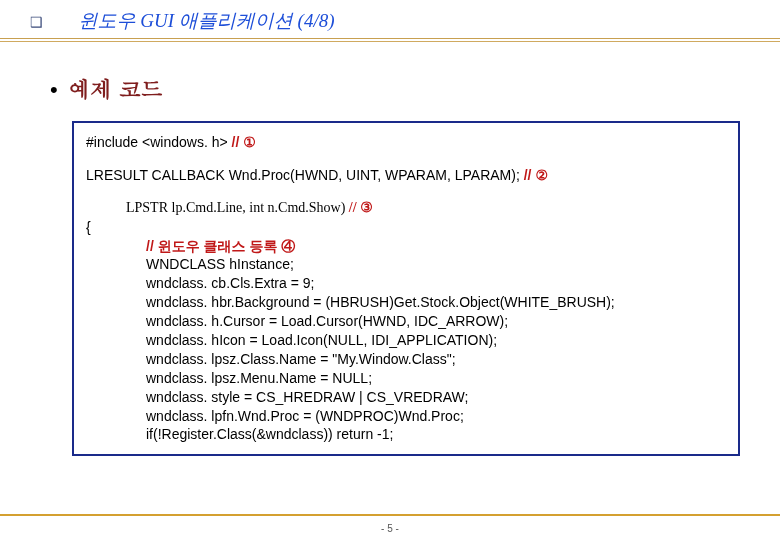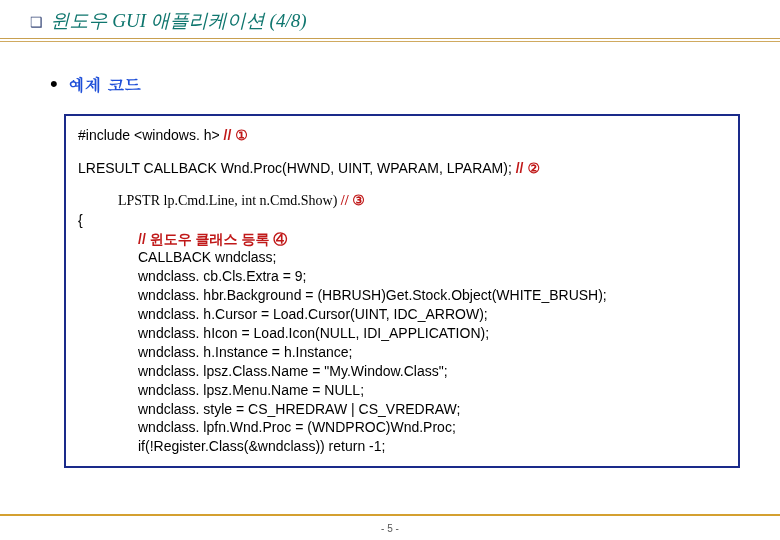--- a/index.html
+++ b/index.html
@@ -18,24 +18,25 @@
   .header-line {
     display: flex;
     align-items: baseline;
   }
   .bullet-sq {
     color: #3a4a7a;
     font-size: 14px;
     margin-right: 8px;
   }
   .title {
-    color: #0f766e;
+    color: #1d4ed8;
     font-style: italic;
     font-family: "Times New Roman", serif;
     font-size: 19px;
+    margin-left: 28px;
   }
   .thin-rule {
     border: none;
     border-top: 1px solid #d0aa60;
     margin: 2px 0 0 0;
   }
   .body {
     padding: 30px 40px 0 50px;
   }
   .subtitle-row {
@@ -43,26 +44,26 @@
     align-items: baseline;
     margin-bottom: 18px;
   }
   .dot {
     font-size: 22px;
     margin-right: 10px;
     line-height: 1;
   }
   .subtitle {
     font-family: "Batang", "Malgun Gothic", serif;
-    font-size: 17px;
+    font-size: 22px;
     font-weight: bold;
-    color: #1d4ed8;
+    color: #7f1d1d;
   }
   .code-box {
-    margin-left: 14px;
+    margin-left: 22px;
     border: 2px solid #1a2a8a;
     padding: 10px 12px 10px 12px;
     font-family: "Arial", sans-serif;
     font-size: 14px;
     line-height: 1.35;
     color: #000;
   }
   .code-line {
     white-space: pre;
   }
@@ -108,26 +109,25 @@
   </div>
 
   <div class="code-box">
     <div class="code-line"><span>#include &lt;windows. h&gt; </span><span class="cmt">// ①</span></div>
     <div class="blank"></div>
     <div class="code-line"><span>LRESULT CALLBACK Wnd.Proc(HWND, UINT, WPARAM, LPARAM); </span><span class="cmt">// ②</span></div>
     <div class="blank"></div>
     <div class="code-line indent1"><span>LPSTR lp.Cmd.Line, int n.Cmd.Show) </span><span class="cmt">// ③</span></div>
     <div class="code-line">{</div>
     <div class="code-line indent2 cmt">// 윈도우 클래스 등록 ④</div>
-    <div class="code-line indent2">CALLBACK wndclass;</div>
+    <div class="code-line indent2">WNDCLASS hInstance;</div>
     <div class="code-line indent2">wndclass. cb.Cls.Extra = 9;</div>
     <div class="code-line indent2">wndclass. hbr.Background = (HBRUSH)Get.Stock.Object(WHITE_BRUSH);</div>
-    <div class="code-line indent2">wndclass. h.Cursor = Load.Cursor(UINT, IDC_ARROW);</div>
+    <div class="code-line indent2">wndclass. h.Cursor = Load.Cursor(HWND, IDC_ARROW);</div>
     <div class="code-line indent2">wndclass. hIcon = Load.Icon(NULL, IDI_APPLICATION);</div>
-    <div class="code-line indent2">wndclass. h.Instance = h.Instance;</div>
     <div class="code-line indent2">wndclass. lpsz.Class.Name = "My.Window.Class";</div>
     <div class="code-line indent2">wndclass. lpsz.Menu.Name = NULL;</div>
     <div class="code-line indent2">wndclass. style = CS_HREDRAW | CS_VREDRAW;</div>
     <div class="code-line indent2">wndclass. lpfn.Wnd.Proc = (WNDPROC)Wnd.Proc;</div>
     <div class="code-line indent2">if(!Register.Class(&amp;wndclass)) return -1;</div>
   </div>
 </div>
 
 <div class="footer-rule"></div>
 <div class="page-num">- 5 -</div>

